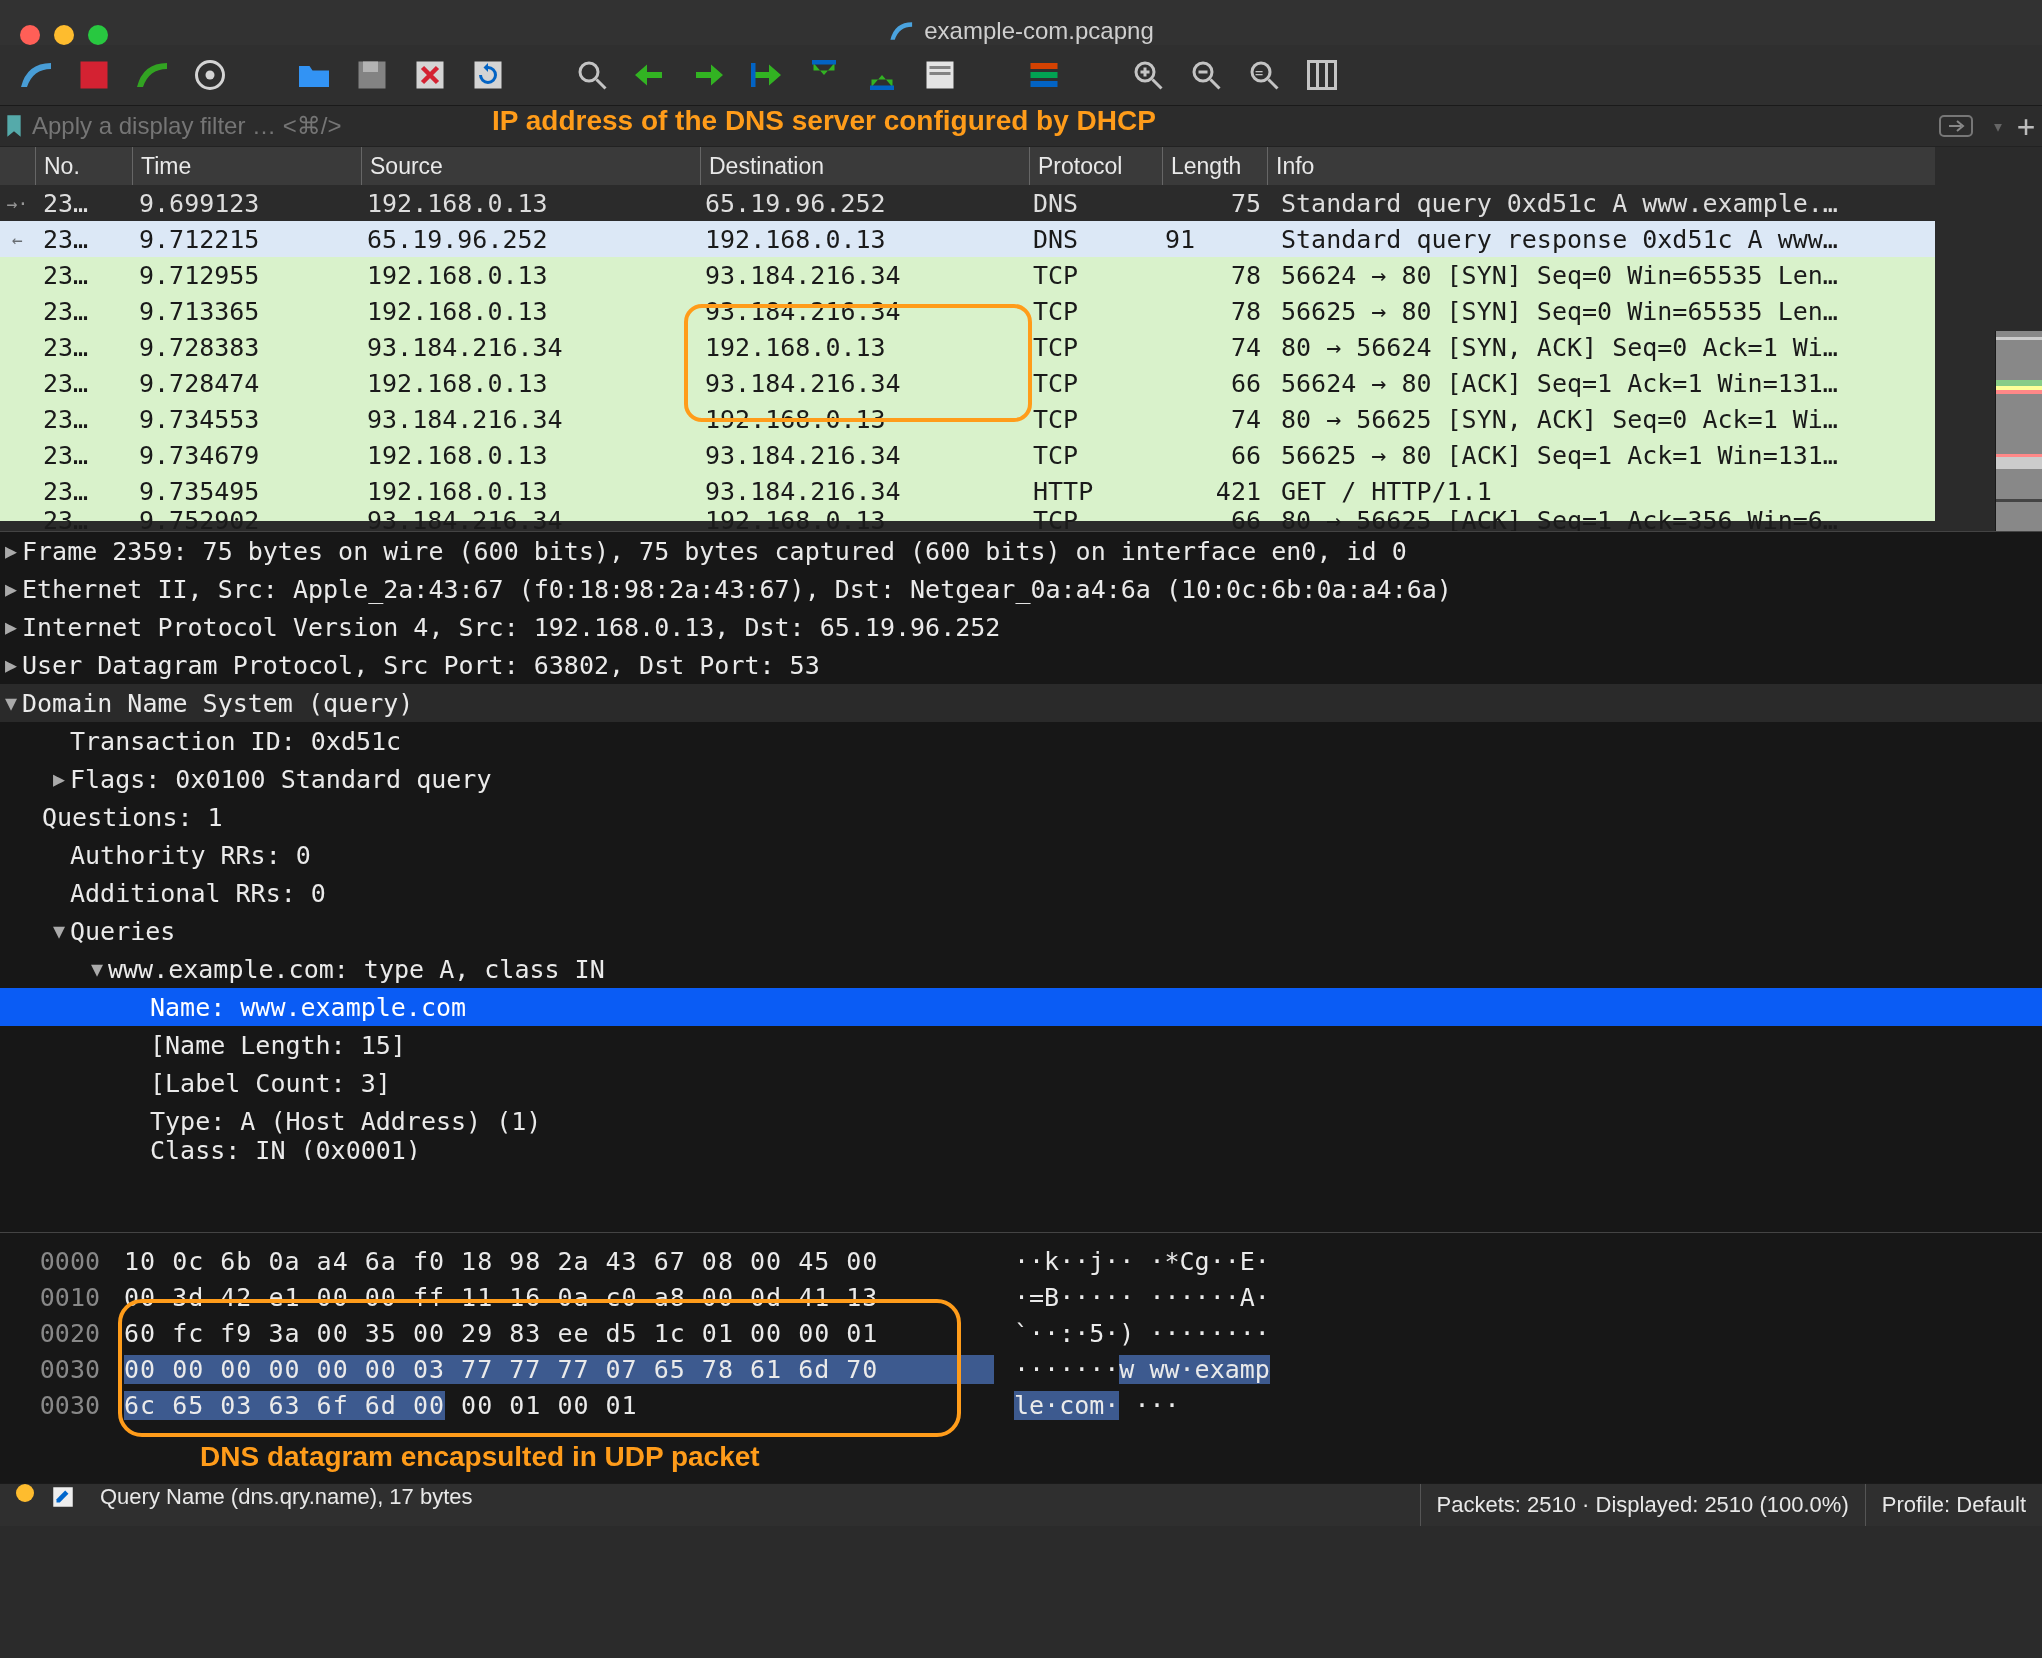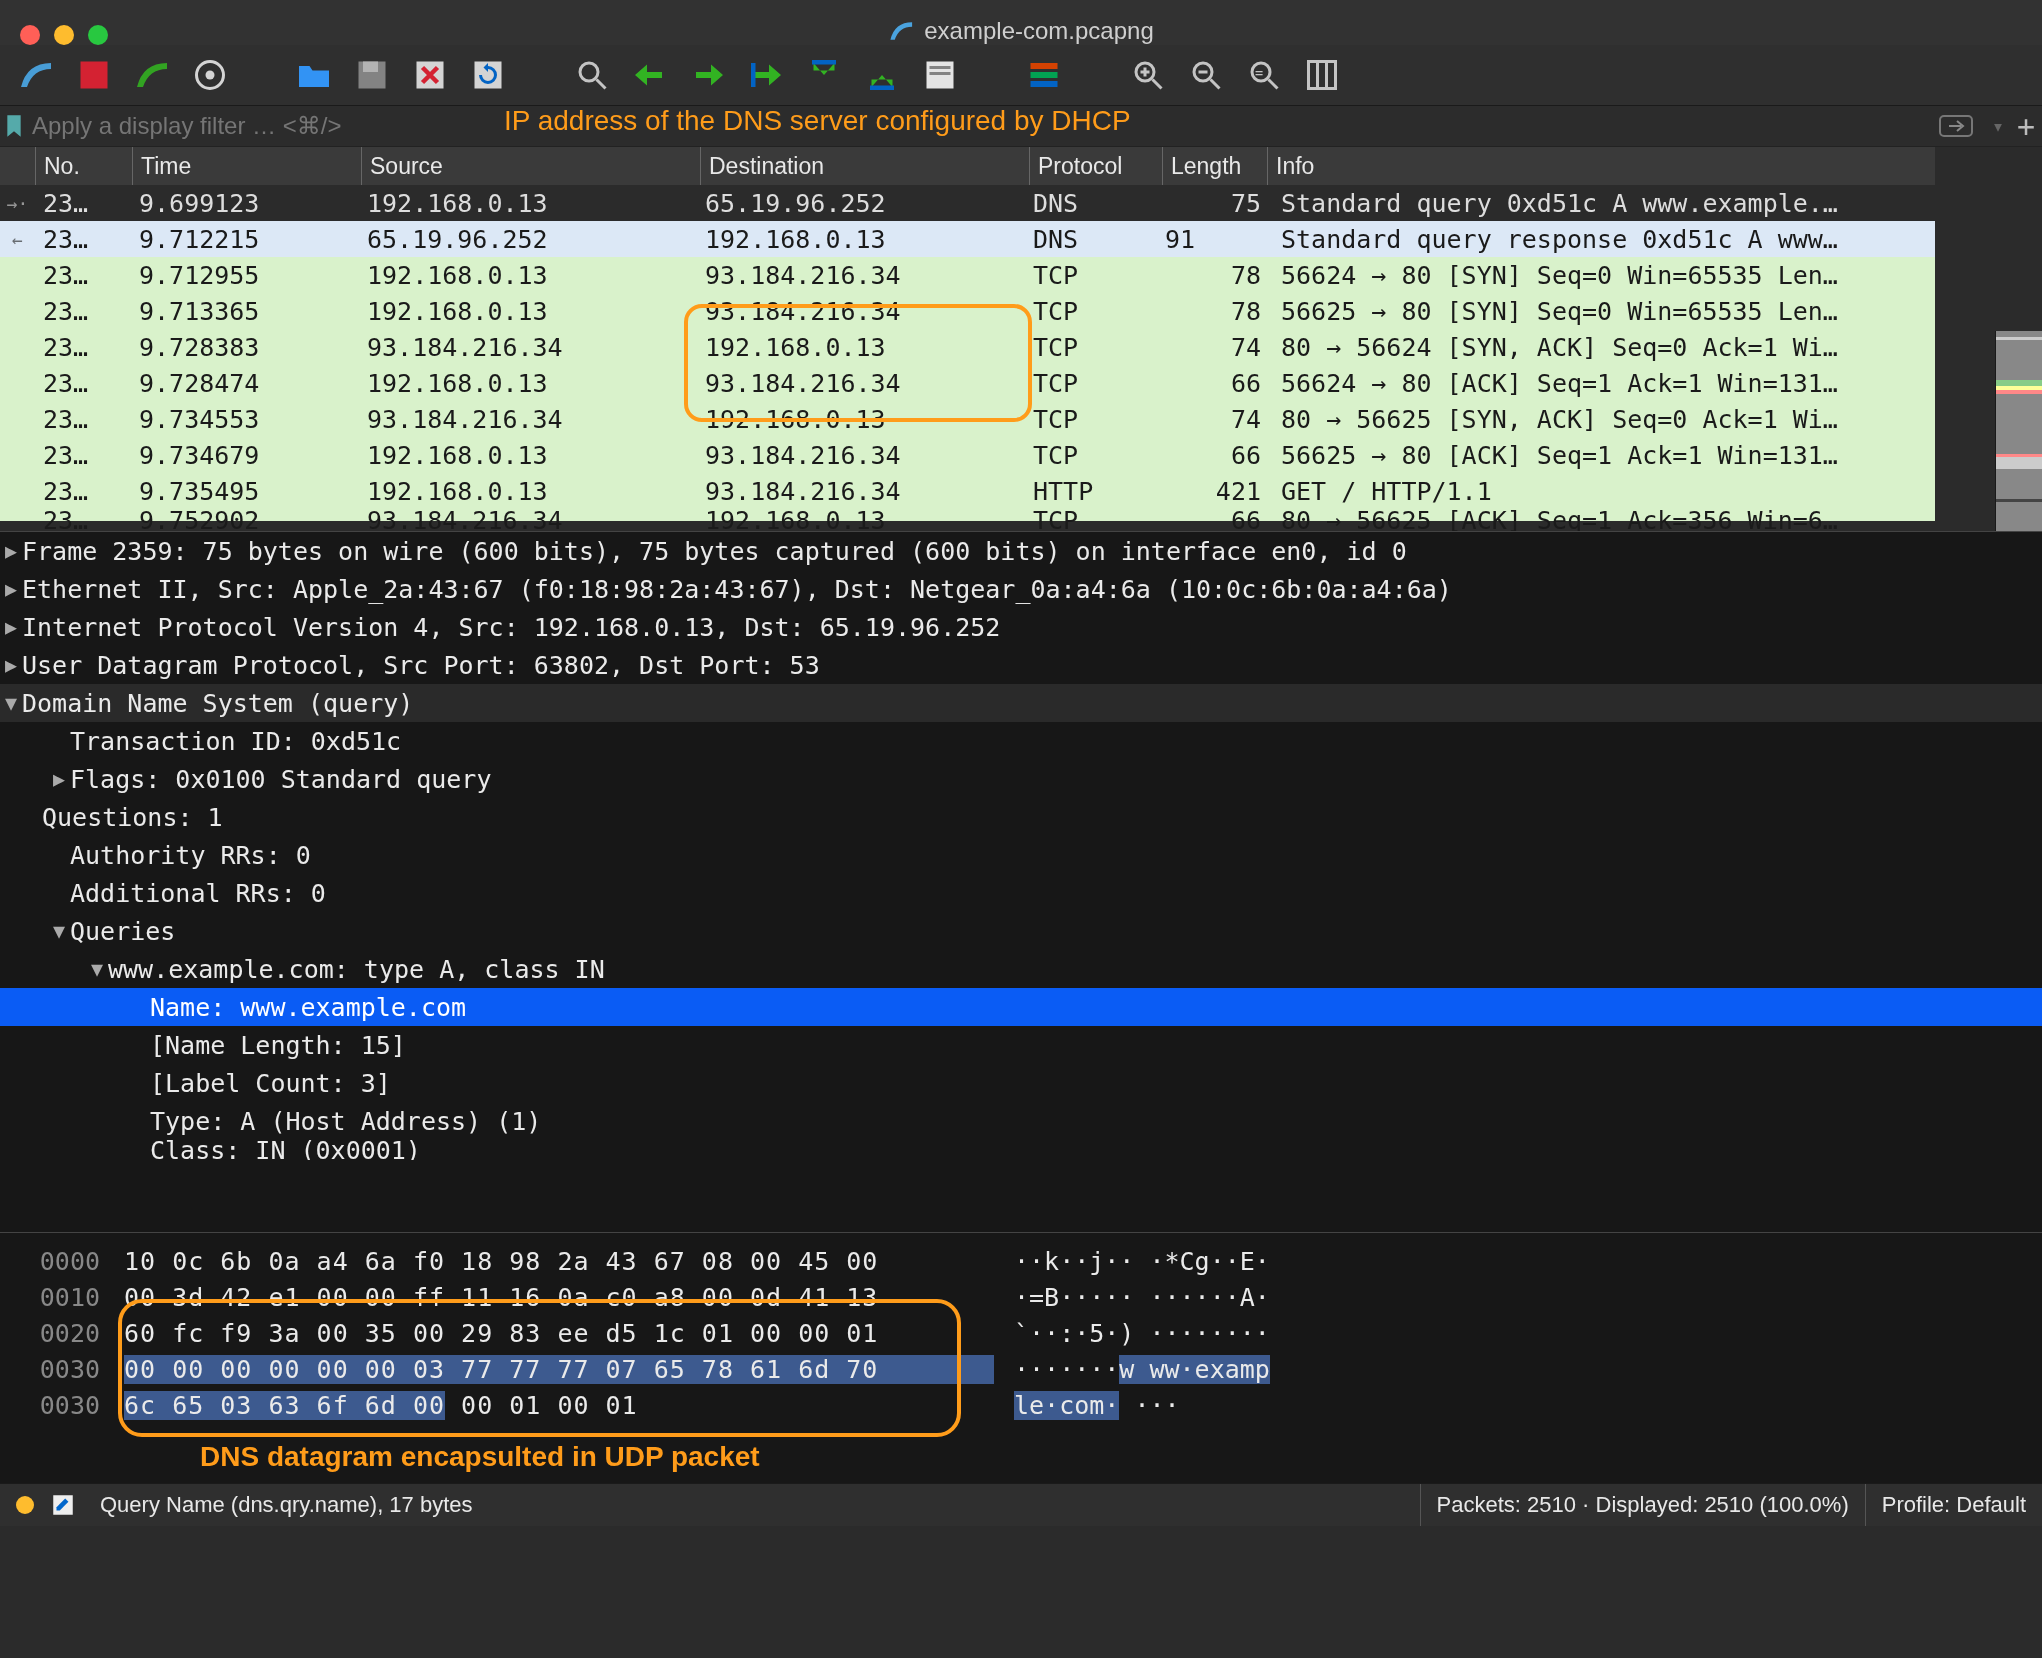--- a/index.html
+++ b/index.html
@@ -6,21 +6,21 @@
 .window{display:flex;flex-direction:column;height:100%;background:#2b2b2b}
 .titlebar{height:45px;background:#323232;display:flex;align-items:flex-end;position:relative}
 .traffic{display:flex;gap:14px;margin-left:20px}
 .dot{width:20px;height:20px;border-radius:50%}
 .dot.r{background:#ff5f57}.dot.y{background:#febc2e}.dot.g{background:#28c840}
 .title{position:absolute;left:50%;transform:translateX(-50%);display:flex;align-items:center;gap:10px;color:#cfcfcf;font-size:24px;font-family:-apple-system,Helvetica,Arial,sans-serif}
 .fin{width:26px;height:26px}
 .toolbar{height:60px;background:#2f2f2f;display:flex;align-items:center;gap:22px;padding:0 18px;border-bottom:1px solid #1a1a1a}
 .ticon{width:36px;height:36px;display:flex;align-items:center;justify-content:center;opacity:.95}
 .tspacer{width:24px}
-.annot1{position:absolute;left:504px;top:105px;color:#ff9c1a;font-weight:400;font-size:28px;font-family:-apple-system,Helvetica,Arial,sans-serif;z-index:50}
+.annot1{position:absolute;left:492px;top:105px;color:#ff9c1a;font-weight:700;font-size:28px;font-family:-apple-system,Helvetica,Arial,sans-serif;z-index:50}
 .filterbar{height:40px;background:#2c2c2c;display:flex;align-items:center;border-bottom:1px solid #222}
 .bookmark{width:28px;height:40px;display:flex;align-items:center;justify-content:center}
 .filterinput{flex:1;height:36px;background:transparent;border:none;color:#888;font-size:24px;padding-left:4px;font-family:-apple-system,Helvetica,Arial,sans-serif}
 .filterend{width:60px;display:flex;align-items:center;justify-content:center;gap:8px;color:#888}
 .plus{width:32px;color:#bbb;font-size:30px;text-align:center}
 .grid{width:1935px;background:#2b2b2b;font-family:"Menlo",monospace}
 .ghead{height:38px;display:flex;align-items:center;background:#3a3a3a;font-size:23px;color:#e8e8e8;font-family:-apple-system,Helvetica,Arial,sans-serif;position:relative;z-index:2}
 .gh{border-left:1px solid #666;padding-left:8px;height:100%;display:flex;align-items:center;white-space:nowrap}
 .gbody{font-size:25px}
 .row{height:36px;display:flex;align-items:center}
@@ -39,21 +39,21 @@
 .tsel{background:#0a5cf5;color:#fff}
 .tdark{background:#2a2a2a}
 .hex{background:#171717;padding:10px 0 10px 0;font-size:25px;font-family:"Menlo",monospace;color:#eaeaea;position:relative}
 .hline{display:flex;height:36px;align-items:center}
 .off{width:100px;text-align:right;color:#888;padding-right:24px}
 .hbytes{width:870px;letter-spacing:1px}
 .hasc{padding-left:20px}
 .hsel{background:#3d5a8f}
 .hexbox{position:absolute;left:118px;top:66px;width:835px;height:130px;border:4px solid #ff9c1a;border-radius:24px;pointer-events:none}
 .annot2{position:absolute;left:200px;top:208px;color:#ff9c1a;font-weight:700;font-size:28px;font-family:-apple-system,Helvetica,Arial,sans-serif}
-.status{height:42px;background:#2f2f2f;display:flex;align-items:center;font-size:22px;color:#e8e8e8;font-family:-apple-system,Helvetica,Arial,sans-serif;border-top:1px solid #1a1a1a}
+.status{height:42px;background:#2f2f2f;display:flex;align-items:flex-start;font-size:22px;color:#e8e8e8;font-family:-apple-system,Helvetica,Arial,sans-serif;border-top:1px solid #1a1a1a}
 .sdot{width:18px;height:18px;border-radius:50%;background:#febc2e;margin:0 16px}
 .sicon{width:26px;height:26px;margin-right:24px}
 .sflex{flex:1}
 .sdiv{border-left:1px solid #555;padding:0 16px;height:100%;display:flex;align-items:center}
 svg{display:block}
 </style>
 </head>
 <body>
 
 <div class="window">

